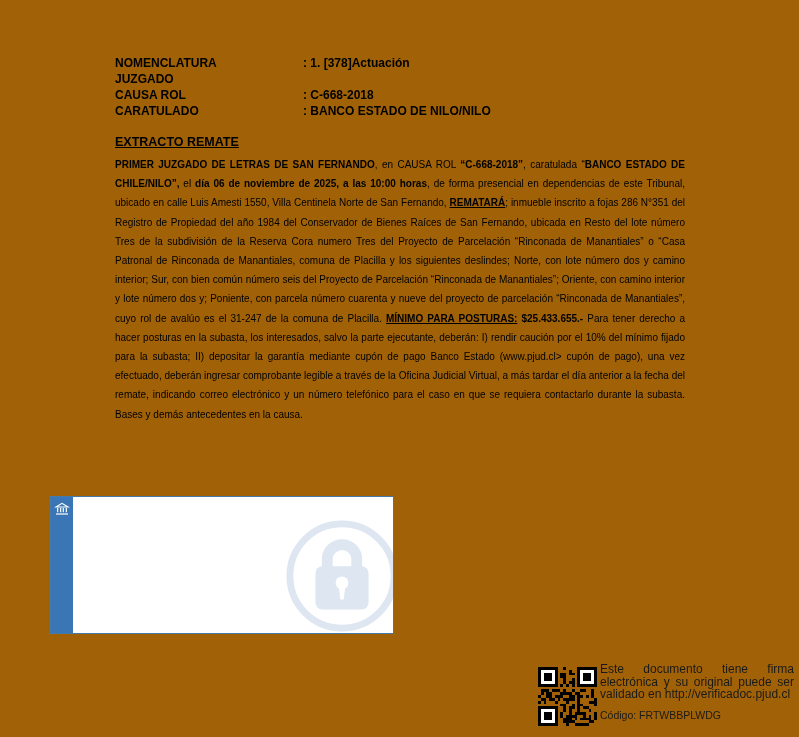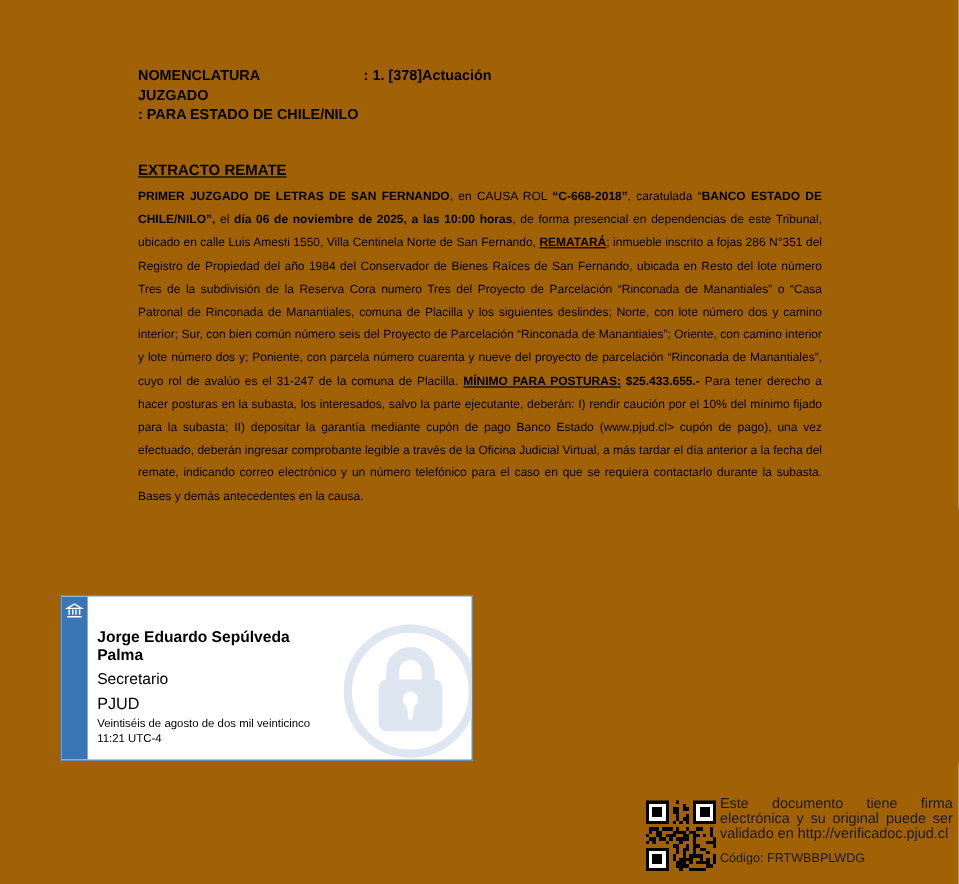--- a/index.html
+++ b/index.html
@@ -42,21 +42,26 @@
 
   <div id="meta">
     <div class="meta-row">
       <span class="meta-label">NOMENCLATURA</span>
       <span class="meta-value">: 1. [378]Actuación</span>
     </div>
     <div class="meta-row">
       <span class="meta-label">JUZGADO</span>
     </div>
     <div class="meta-row">
-      <span class="meta-value">: PARA ESTADO DE CHILE/NILO</span>
+      <span class="meta-label">CAUSA ROL</span>
+      <span class="meta-value">: C-668-2018</span>
+    </div>
+    <div class="meta-row">
+      <span class="meta-label">CARATULADO</span>
+      <span class="meta-value">: BANCO ESTADO DE NILO/NILO</span>
     </div>
   </div>
 
   <div id="title">EXTRACTO REMATE</div>
 
   <div id="body"><span class="b">PRIMER JUZGADO DE LETRAS DE SAN FERNANDO</span><span>, en CAUSA ROL </span><span class="b">“C-668-2018”</span><span>, caratulada “</span><span class="b">BANCO ESTADO DE CHILE/NILO”,</span><span> el </span><span class="b">día 06 de noviembre de 2025, a las 10:00 horas</span><span>, de forma presencial en dependencias de este Tribunal, ubicado en calle Luis Amesti 1550, Villa Centinela Norte de San Fernando, </span><span class="b u">REMATARÁ</span><span>; inmueble inscrito a fojas 286 N°351 del Registro de Propiedad del año 1984 del Conservador de Bienes Raíces de San Fernando, ubicada en Resto del lote número Tres de la subdivisión de la Reserva Cora numero Tres del Proyecto de Parcelación “Rinconada de Manantiales” o “Casa Patronal de Rinconada de Manantiales, comuna de Placilla y los siguientes deslindes; Norte, con lote número dos y camino interior; Sur, con bien común número seis del Proyecto de Parcelación “Rinconada de Manantiales”; Oriente, con camino interior y lote número dos y; Poniente, con parcela número cuarenta y nueve del proyecto de parcelación “Rinconada de Manantiales”, cuyo rol de avalúo es el 31-247 de la comuna de Placilla. </span><span class="b u">MÍNIMO PARA POSTURAS:</span><span class="b"> $25.433.655.-</span><span> Para tener derecho a hacer posturas en la subasta, los interesados, salvo la parte ejecutante, deberán: I) rendir caución por el 10% del mínimo fijado para la subasta; II) depositar la garantía mediante cupón de pago Banco Estado (www.pjud.cl&gt; cupón de pago), una vez efectuado, deberán ingresar comprobante legible a través de la Oficina Judicial Virtual, a más tardar el día anterior a la fecha del remate, indicando correo electrónico y un número telefónico para el caso en que se requiera contactarlo durante la subasta. Bases y demás antecedentes en la causa.</span></div>
 
   <div id="sigbox">
     <div id="sigbar">
       <svg width="16" height="16" viewBox="0 0 24 24">
@@ -70,27 +75,20 @@
         </g>
       </svg>
     </div>
     <svg id="lockmark" viewBox="0 0 120 120">
       <circle cx="60" cy="60" r="53" fill="none" stroke="#dde6f1" stroke-width="7"></circle>
       <path d="M45 52 v-9 a15 15 0 0 1 30 0 v9" fill="none" stroke="#dde6f1" stroke-width="11"></path>
       <rect x="33" y="50" width="54" height="44" rx="7" fill="#dde6f1"></rect>
       <circle cx="60" cy="67" r="6.5" fill="#ffffff"></circle>
       <path d="M56.5 70 h7 l-1.8 14 h-3.4 z" fill="#ffffff"></path>
     </svg>
-    <div id="sigtext">
-      <div class="sig-name">Jorge Eduardo Sepúlveda Palma</div>
-      <div class="sig-role">Secretario</div>
-      <div class="sig-org">PJUD</div>
-      <div class="sig-small">Veintiséis de agosto de dos mil veinticinco</div>
-      <div class="sig-small">11:21 UTC-4</div>
-    </div>
   </div>
 
   <div id="qr">
       <svg viewBox="0 0 21 21" shape-rendering="crispEdges" fill="#000">
         <rect x="0" y="0" width="7" height="7"></rect>
         <rect x="1" y="1" width="5" height="5" fill="#fff"></rect>
         <rect x="2" y="2" width="3" height="3" fill="#000"></rect>
         <rect x="14" y="0" width="7" height="7"></rect>
         <rect x="15" y="1" width="5" height="5" fill="#fff"></rect>
         <rect x="16" y="2" width="3" height="3" fill="#000"></rect>

